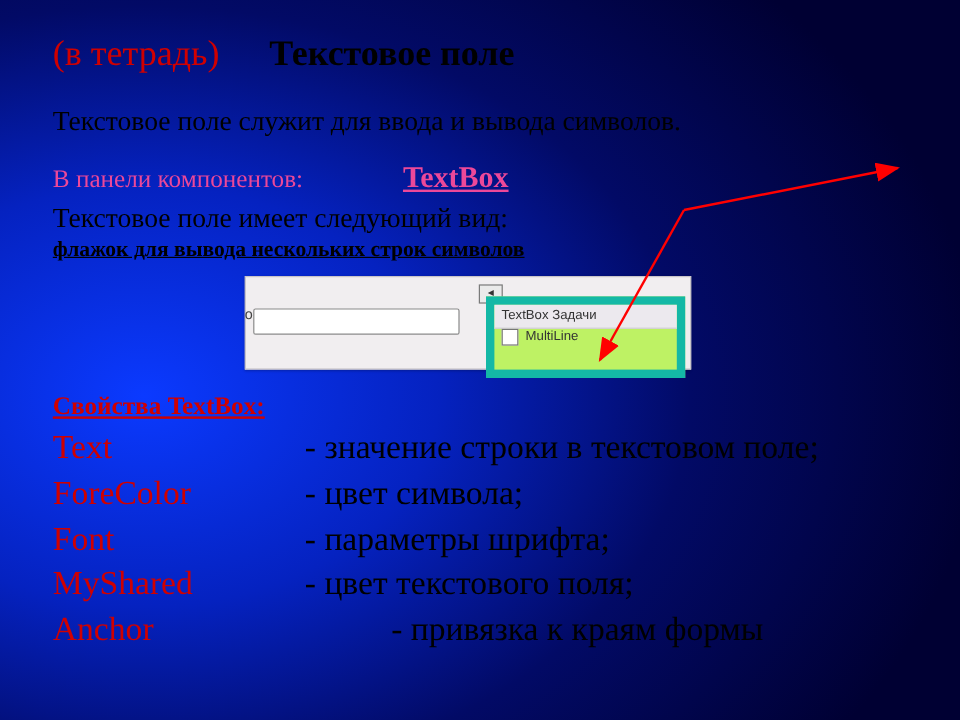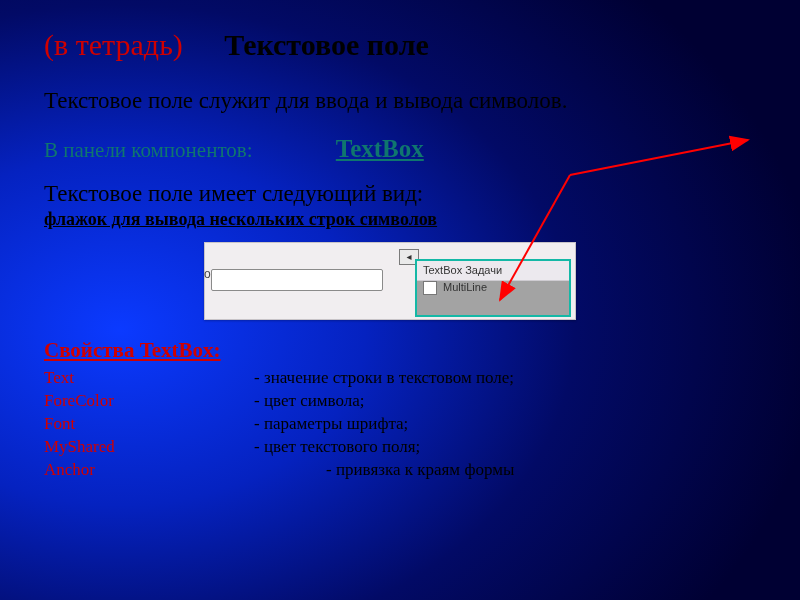--- a/index.html
+++ b/index.html
@@ -10,21 +10,21 @@
     color:#000;
     position:relative;
     overflow:hidden;
   }
   .slide{padding:28px 40px 0 44px;position:relative;height:100%}
   .title-row{font-size:30px;margin-bottom:26px}
   .t-red{color:#d00000}
   .t-black{color:#000;font-weight:bold;margin-left:34px}
   .line{font-size:23px;color:#000;margin:0}
   .gap1{margin-bottom:16px}
-  .comp-line{font-size:21px;color:#0f766e;margin-bottom:18px}
+  .comp-line{font-size:21px;color:#ec4899;margin-bottom:6px}
   .comp-name{font-size:25px;font-weight:bold;text-decoration:underline;margin-left:78px}
   .flag-line{font-size:18px;font-weight:bold;text-decoration:underline;color:#000;margin-top:2px}
   .shot{
     position:relative;
     margin:12px 0 18px 160px;
     width:370px;height:76px;
     background:#f1eef0;
     border:1px solid #c8c4c8;
     box-shadow:0 1px 2px rgba(0,0,0,.25);
   }
@@ -32,36 +32,36 @@
     position:absolute;left:6px;top:26px;width:170px;height:20px;
     background:#fff;border:1px solid #8a8a8a;border-radius:2px;
   }
   .shot .o{position:absolute;left:-1px;top:24px;font:12px sans-serif;color:#444}
   .shot .tag{
     position:absolute;left:194px;top:6px;width:18px;height:14px;
     border:1px solid #7a7a7a;background:#eaeaea;font:10px sans-serif;text-align:center;line-height:13px;color:#333
   }
   .shot .panel{
     position:absolute;right:4px;top:16px;width:152px;height:54px;
-    background:#a3a3a3;border:2px solid #14b8a6
+    background:#bef264;border:7px solid #14b8a6
   }
   .shot .panel .hdr{
     height:19px;background:#ece9ee;border-bottom:1px solid #cfccd2;
     font:11px "Segoe UI",sans-serif;color:#333;padding-left:6px;line-height:19px
   }
   .shot .panel .row{
     display:flex;align-items:flex-start;height:30px;padding-left:6px;
     font:11px "Segoe UI",sans-serif;color:#333
   }
   .shot .panel .cb{
     width:12px;height:12px;border:1px solid #777;background:#fff;margin-right:6px
   }
   svg.arrows{position:absolute;left:0;top:0;pointer-events:none}
   .props-title{color:#d00000;font-size:21px;font-weight:bold;text-decoration:underline;margin-bottom:4px}
-  .props{font-size:17px;line-height:1.35}
+  .props{font-size:28px;line-height:1.35}
   .props .row{display:flex}
   .props .name{color:#d00000;width:210px;flex:0 0 210px}
   .props .desc{color:#000}
   .props .row.anchor .desc{margin-left:72px}
   .watermark{
     position:absolute;right:10px;bottom:8px;
     font:18px Arial,sans-serif;color:rgba(255,255,255,.28);letter-spacing:.5px
   }
 </style>
 </head>

